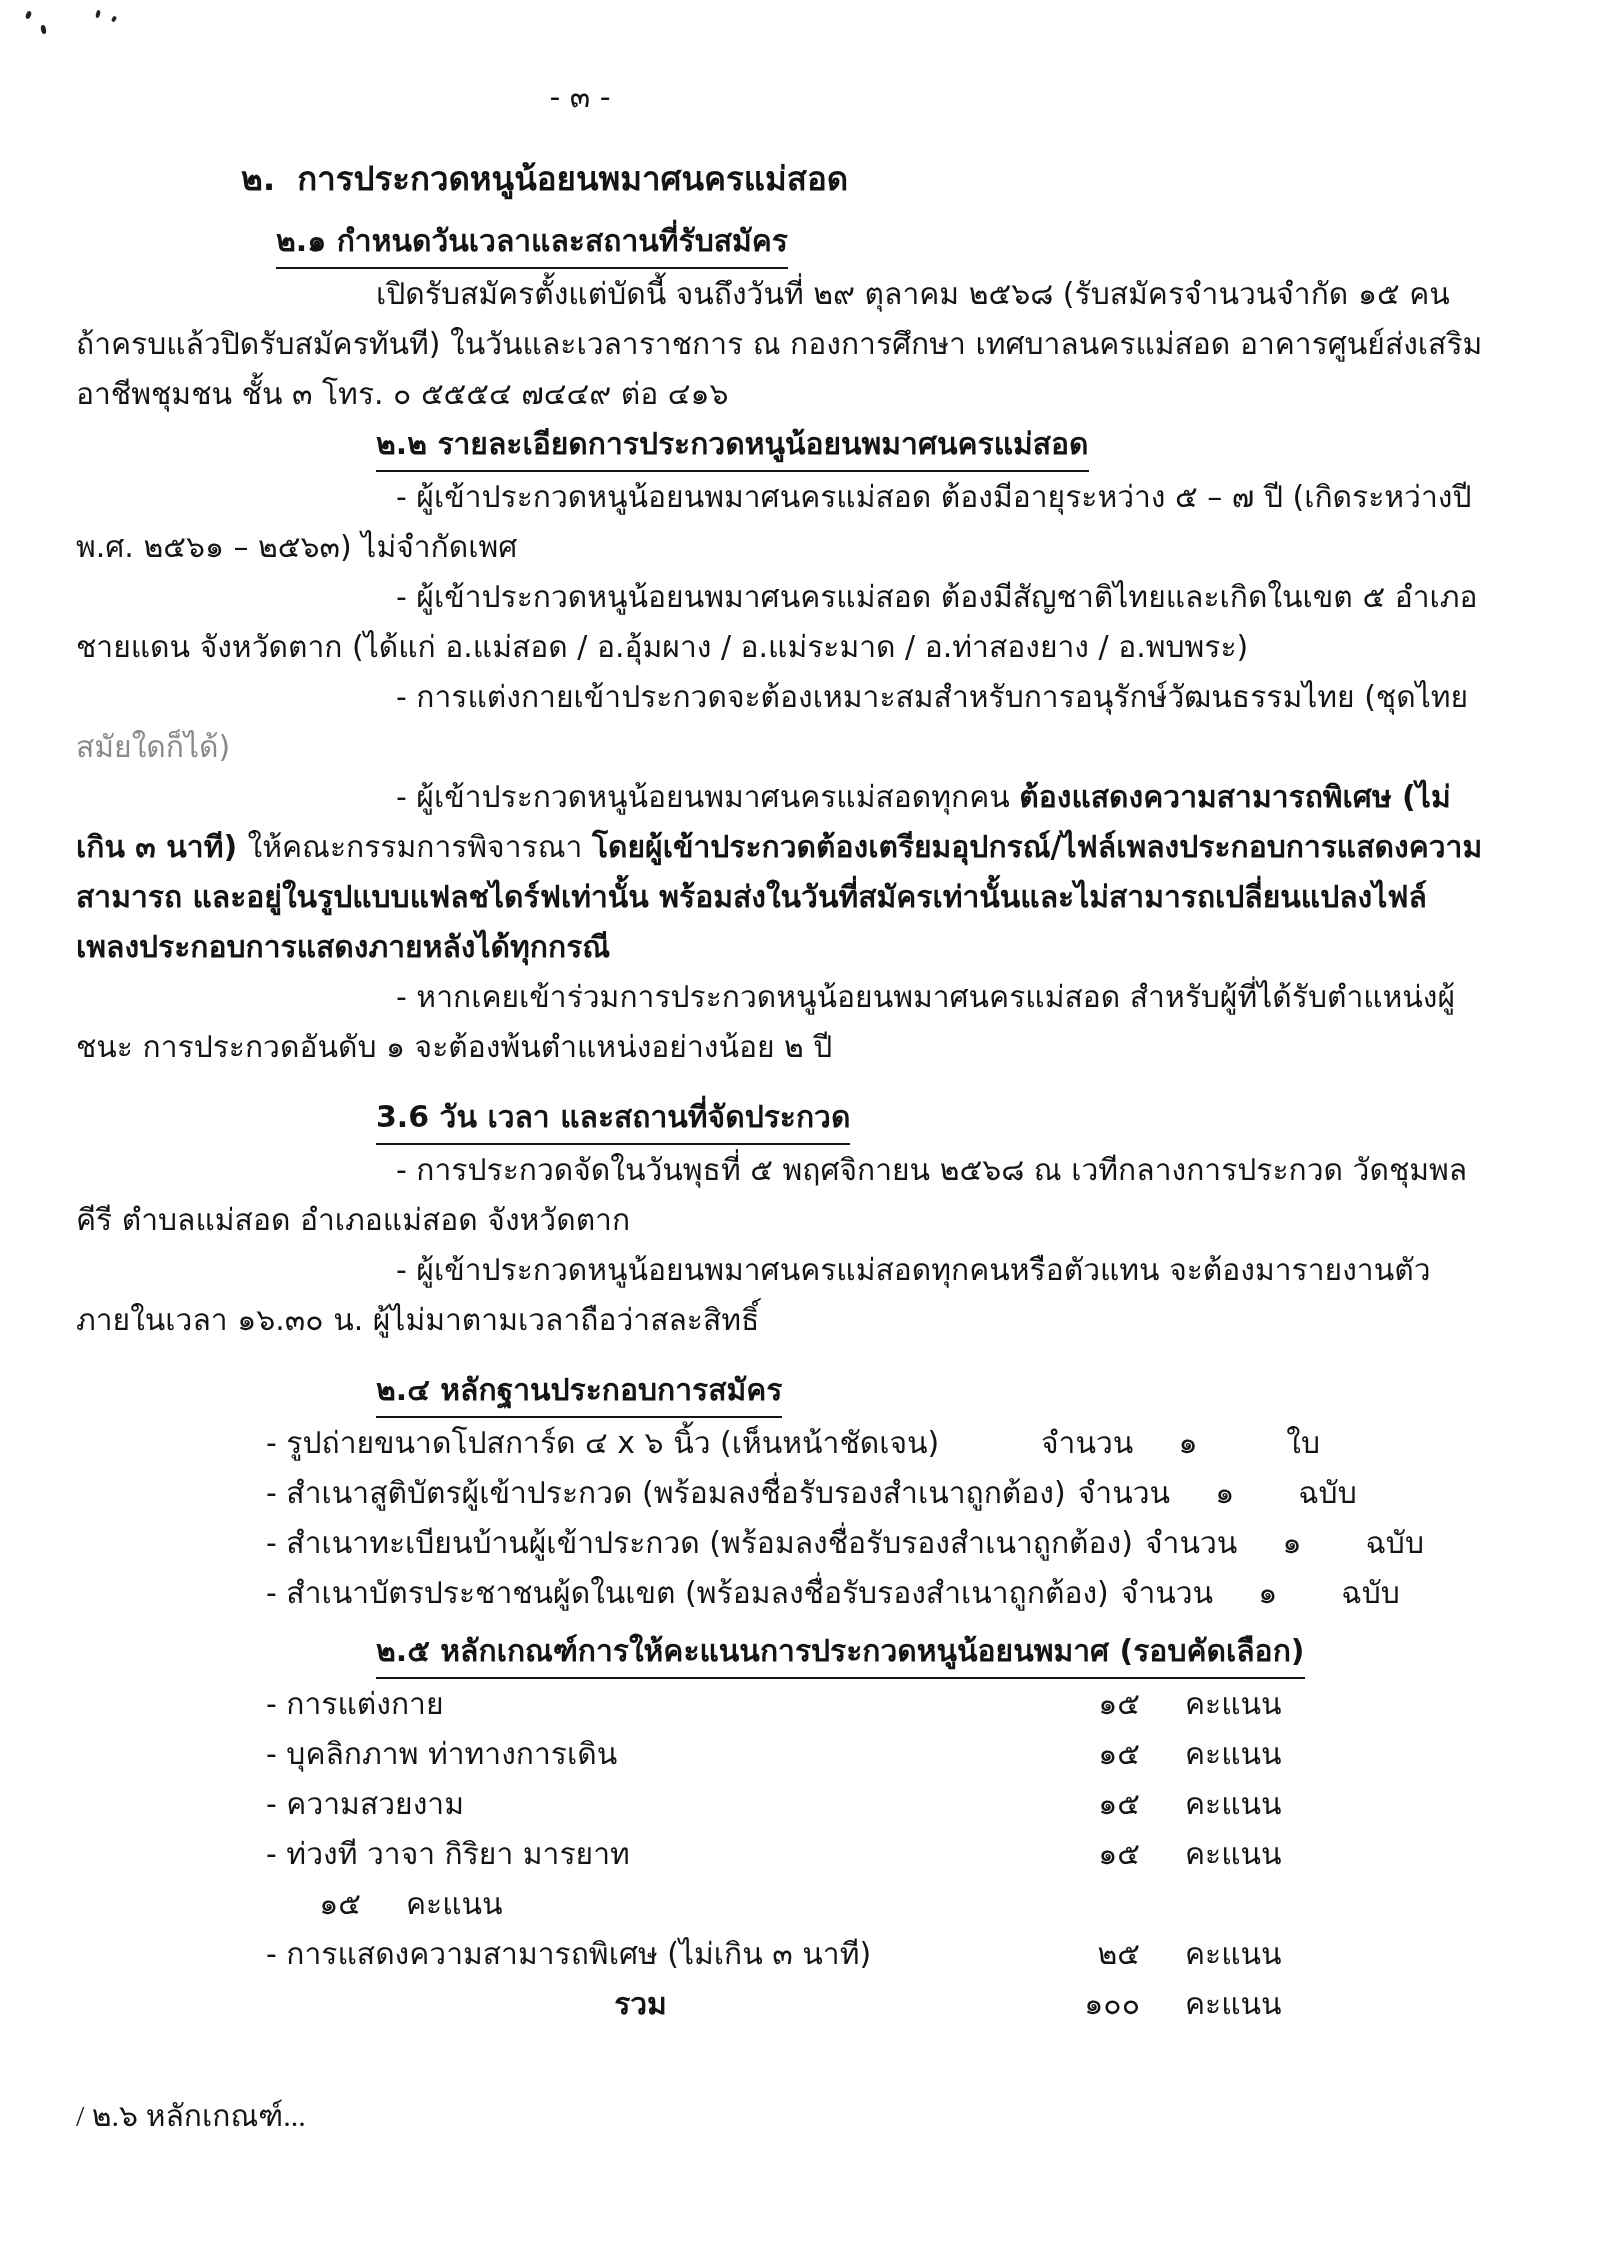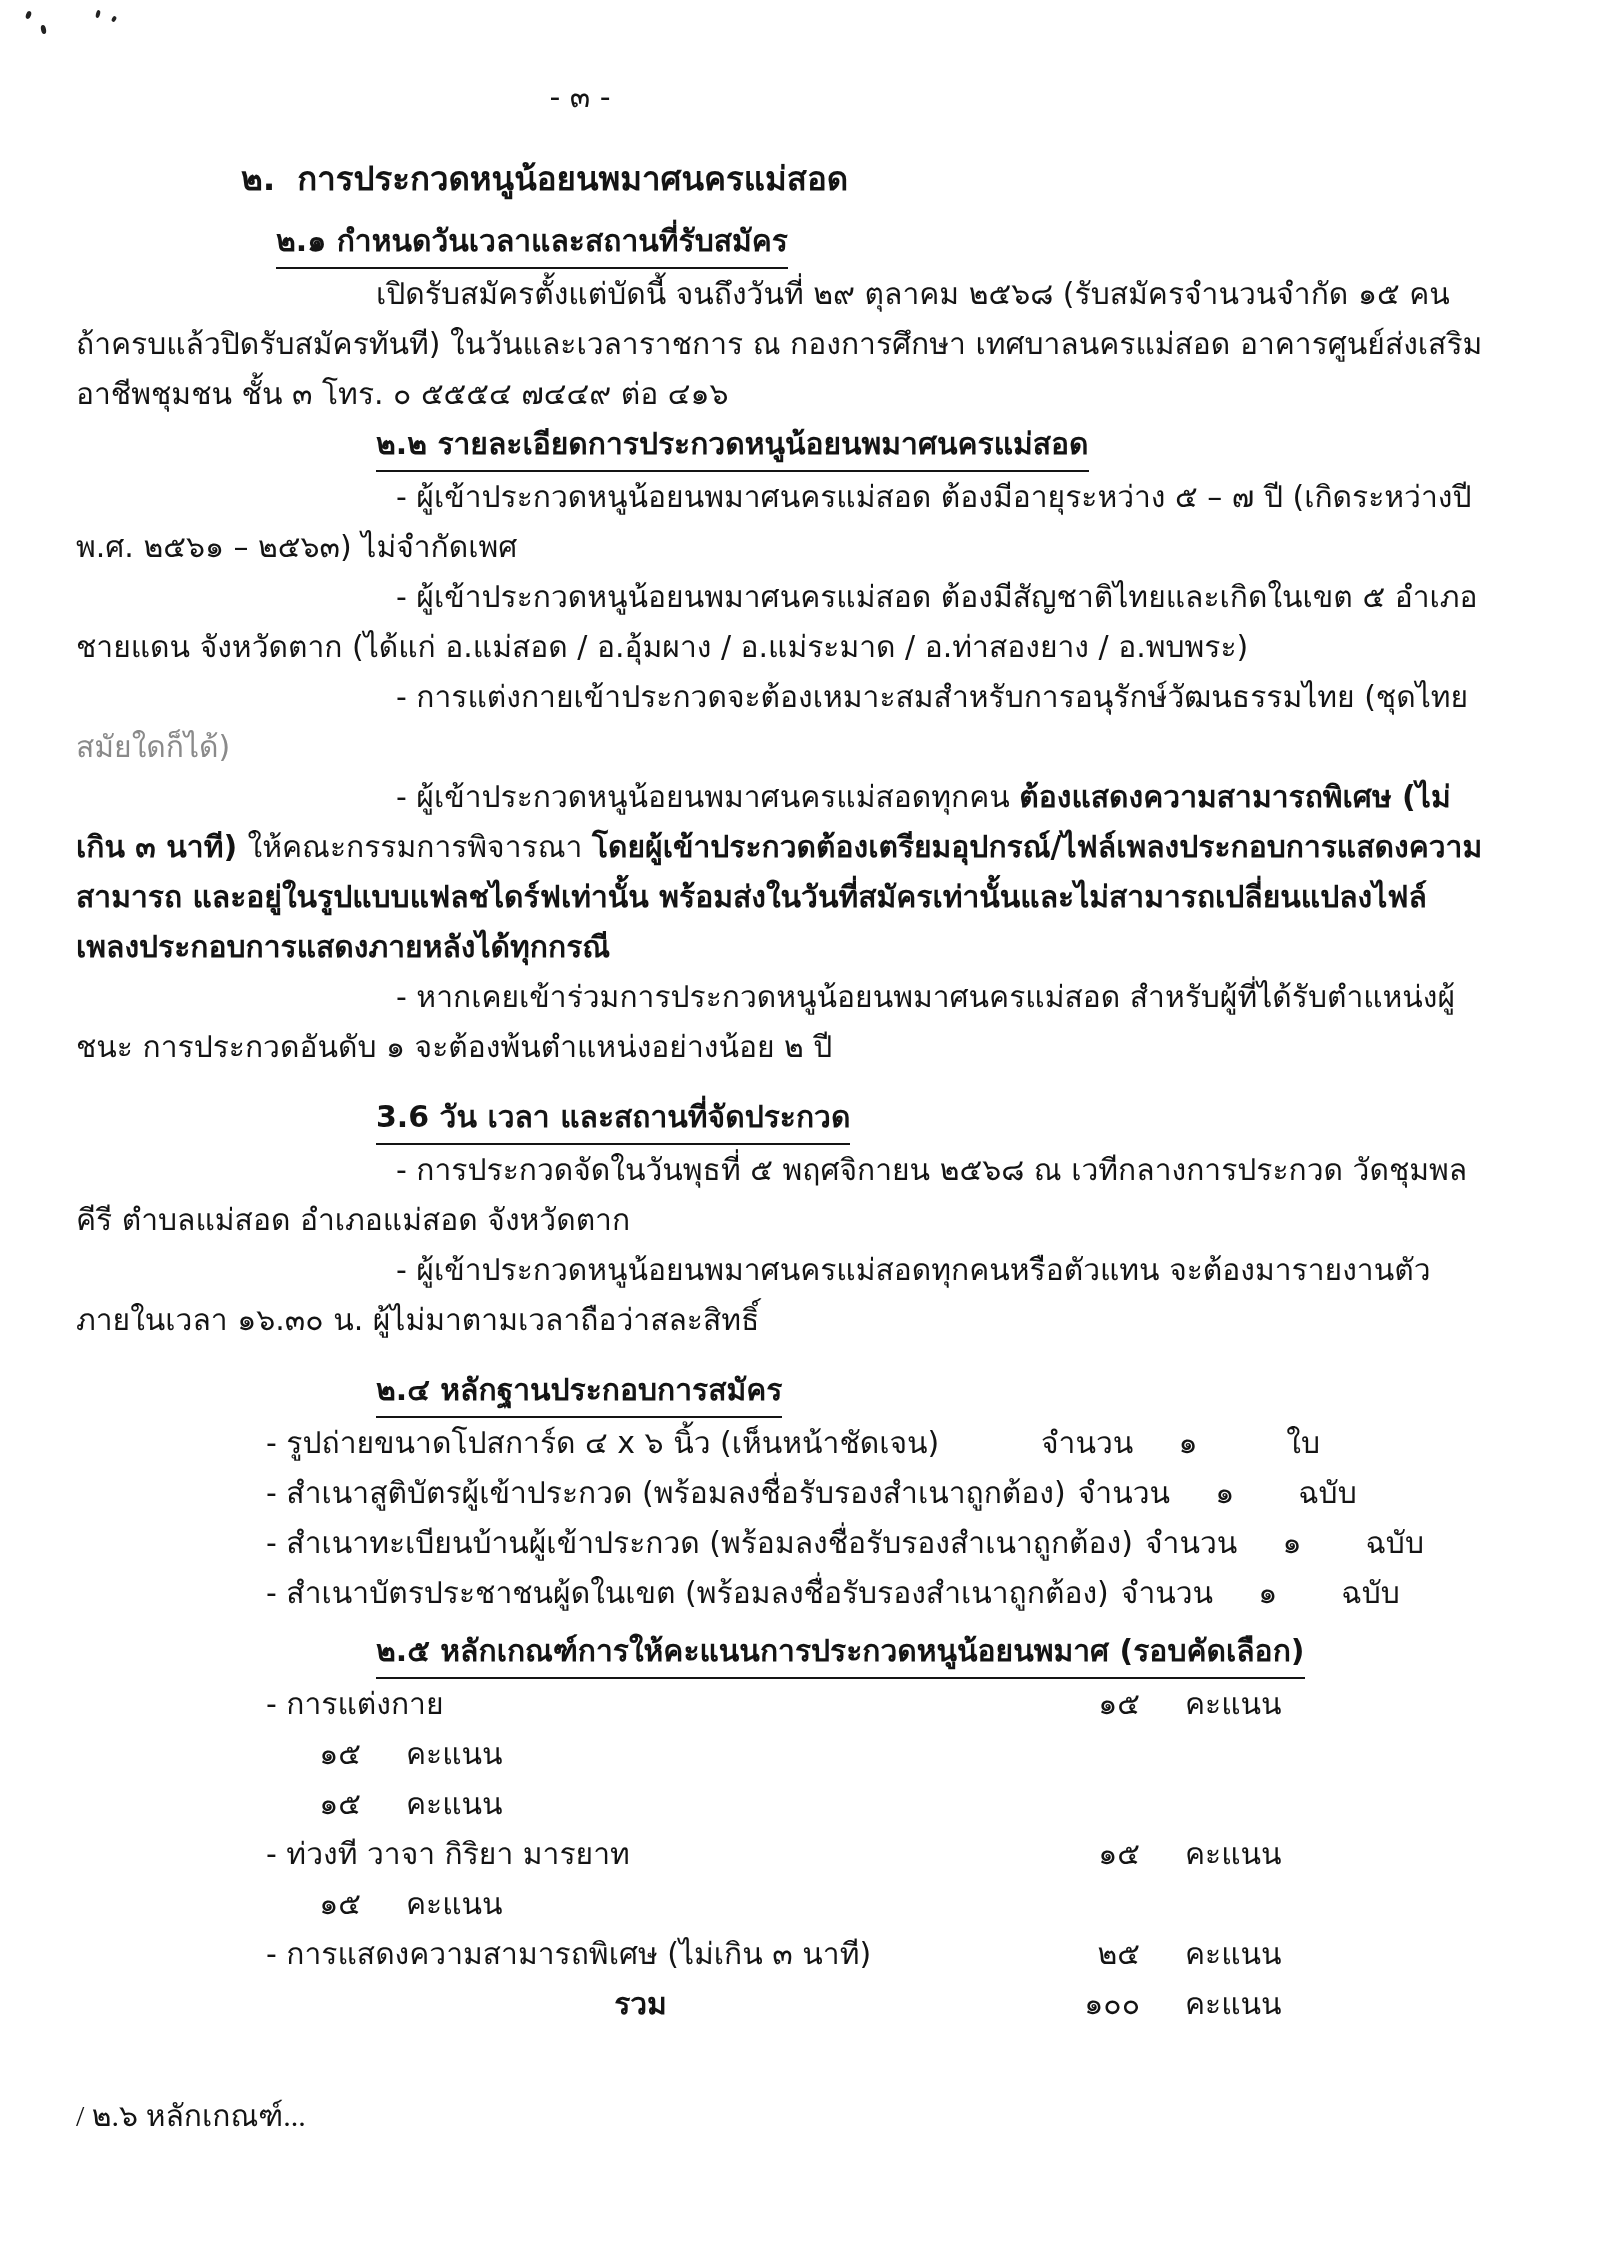--- a/index.html
+++ b/index.html
@@ -120,24 +120,26 @@
 
     <div class="sub-heading gap-sm">
       <span>๒.๕ หลักเกณฑ์การให้คะแนนการประกวดหนูน้อยนพมาศ (รอบคัดเลือก)</span>
     </div>
     <div class="score-row">
       <span class="item">- การแต่งกาย</span>
       <span class="val">๑๕</span>
       <span class="unit">คะแนน</span>
     </div>
     <div class="score-row">
+      <span class="item">- บุคลิกภาพ ท่าทางการเดิน</span>
       <span class="val">๑๕</span>
       <span class="unit">คะแนน</span>
     </div>
     <div class="score-row">
+      <span class="item">- ความสวยงาม</span>
       <span class="val">๑๕</span>
       <span class="unit">คะแนน</span>
     </div>
     <div class="score-row">
       <span class="item">- ท่วงที วาจา กิริยา มารยาท</span>
       <span class="val">๑๕</span>
       <span class="unit">คะแนน</span>
     </div>
     <div class="score-row">
       <span class="val">๑๕</span>

